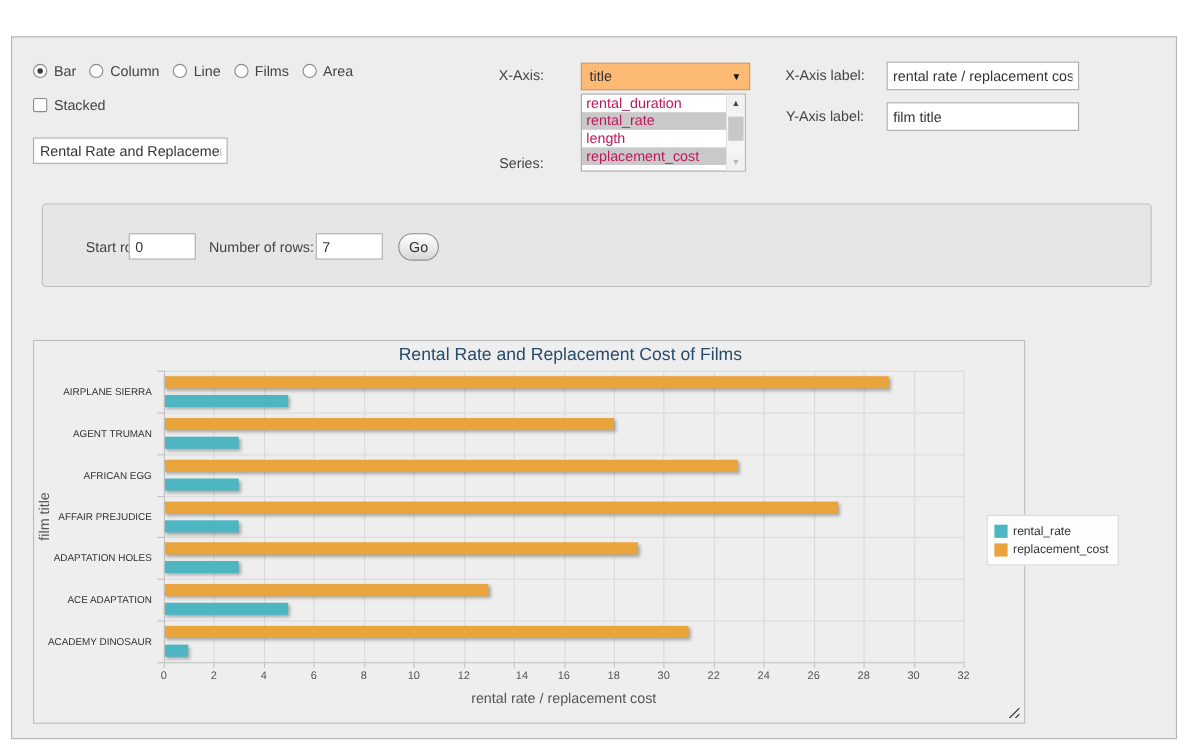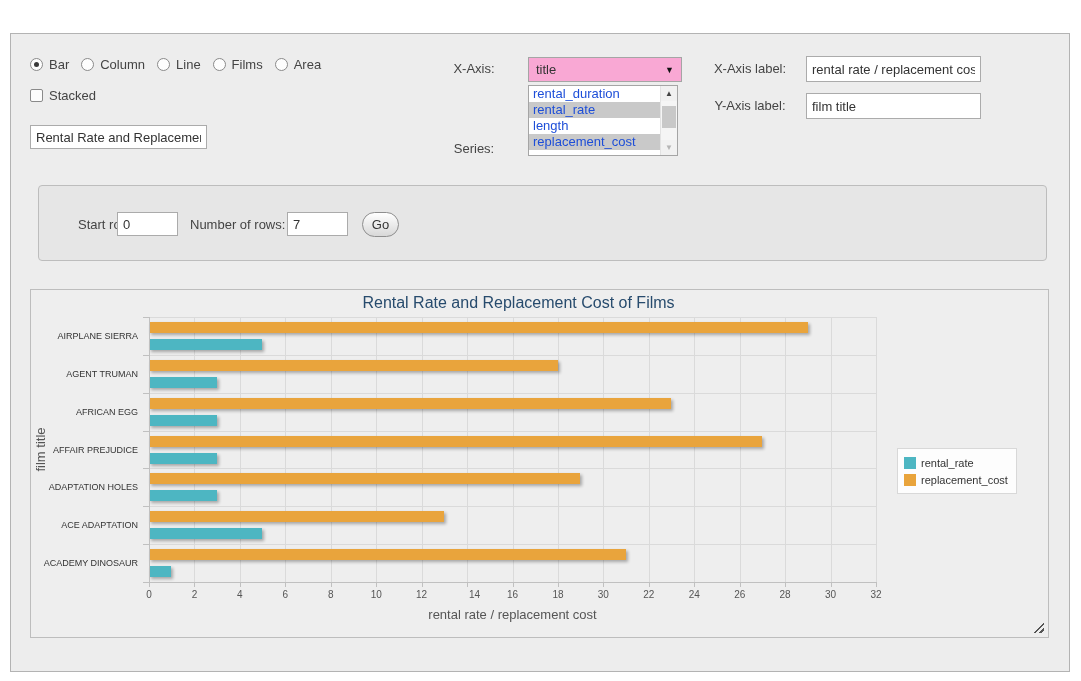--- a/index.html
+++ b/index.html
@@ -25,49 +25,49 @@
   .opt-label { font-size:13px; color:#444; margin-right:6px; }
   .checkbox { width:13px; height:13px; border:1px solid #8A8A8A; border-radius:2px;
               background:#FCFCFC; display:inline-block; }
   .stacked-row { position:absolute; left:30px; top:88px; display:flex; align-items:center; gap:6px; }
 
   
   .tinput { position:absolute; border:1px solid #ABABAB; background:#fff; font-size:13px;
             color:#333; padding:2px 5px; font-family:"Liberation Sans", sans-serif; }
 
   
-  .fselect { position:absolute; left:528px; top:57px; width:154px; height:25px; background:#f9a8d4;
+  .fselect { position:absolute; left:528px; top:57px; width:154px; height:25px; background:#fdba74;
              border:1px solid #A5A5A5; font-size:13px; color:#333; display:flex;
              align-items:center; padding:0 7px; cursor:default; }
   .fselect .val { flex:1; }
   .fselect .arrow { font-size:9px; color:#111; }
 
   
   .mselect { position:absolute; left:528px; top:85px; width:150px; height:71px; background:#fff;
              border:1px solid #A5A5A5; overflow:hidden; display:flex; }
   .mselect .items { flex:1; }
-  .mselect .item { height:16px; line-height:16px; font-size:13px; color:#1d4ed8; padding-left:4px;
+  .mselect .item { height:16px; line-height:16px; font-size:13px; color:#be185d; padding-left:4px;
                    white-space:nowrap; }
   .mselect .item.sel { background:#C9C9C9; }
   .sbar { width:17px; background:#F5F5F5; border-left:1px solid #E2E2E2; position:relative; }
   .sbar .btn { position:absolute; left:0; width:16px; height:15px; background:#F1F1F1;
                text-align:center; font-size:8px; line-height:15px; }
   .sbar .up { top:0; color:#444; }
   .sbar .down { bottom:0; color:#B5B5B5; }
   .sbar .thumb { position:absolute; left:1px; top:20px; width:14px; height:22px; background:#C8C8C8; }
 
   
   .rows-panel { position:absolute; left:38px; top:185px; width:1009px; height:76px;
                 background:#E6E6E6; border:1px solid #BDBDBD; border-radius:4px; }
   .go-btn { position:absolute; left:362px; top:212px; width:37px; height:25px; border-radius:13px;
             border:1px solid #8E8E8E; background:linear-gradient(#FFFFFF,#D8D8D8);
             font-size:13px; color:#333; text-align:center; line-height:23px; cursor:pointer; }
 
   
-  .chart-box { position:absolute; left:30px; top:289px; width:1019px; height:349px;
+  .chart-box { position:absolute; left:30px; top:309px; width:902px; height:349px;
                background:#EEEEEE; border:1px solid #BDBDBD; }
   .chart-title { position:absolute; left:0; top:4px; width:975px; text-align:center;
                  font-size:16px; color:#274B6D; }
   .plot { position:absolute; left:118px; top:27px; width:727px; height:265px; }
   .gridv { position:absolute; top:0; width:1px; height:265px; background:#DADADA; }
   .gridh { position:absolute; left:0; width:727px; height:1px; background:#DADADA; }
   .axis-y { position:absolute; left:118px; top:27px; width:1px; height:265px; background:#C0C0C0; }
   .axis-x { position:absolute; left:118px; top:292px; width:728px; height:1px; background:#C0C0C0; }
   .tickL { position:absolute; width:6px; height:1px; background:#C0C0C0; left:112px; }
   .tickB { position:absolute; width:1px; height:4px; background:#C0C0C0; top:293px; }

